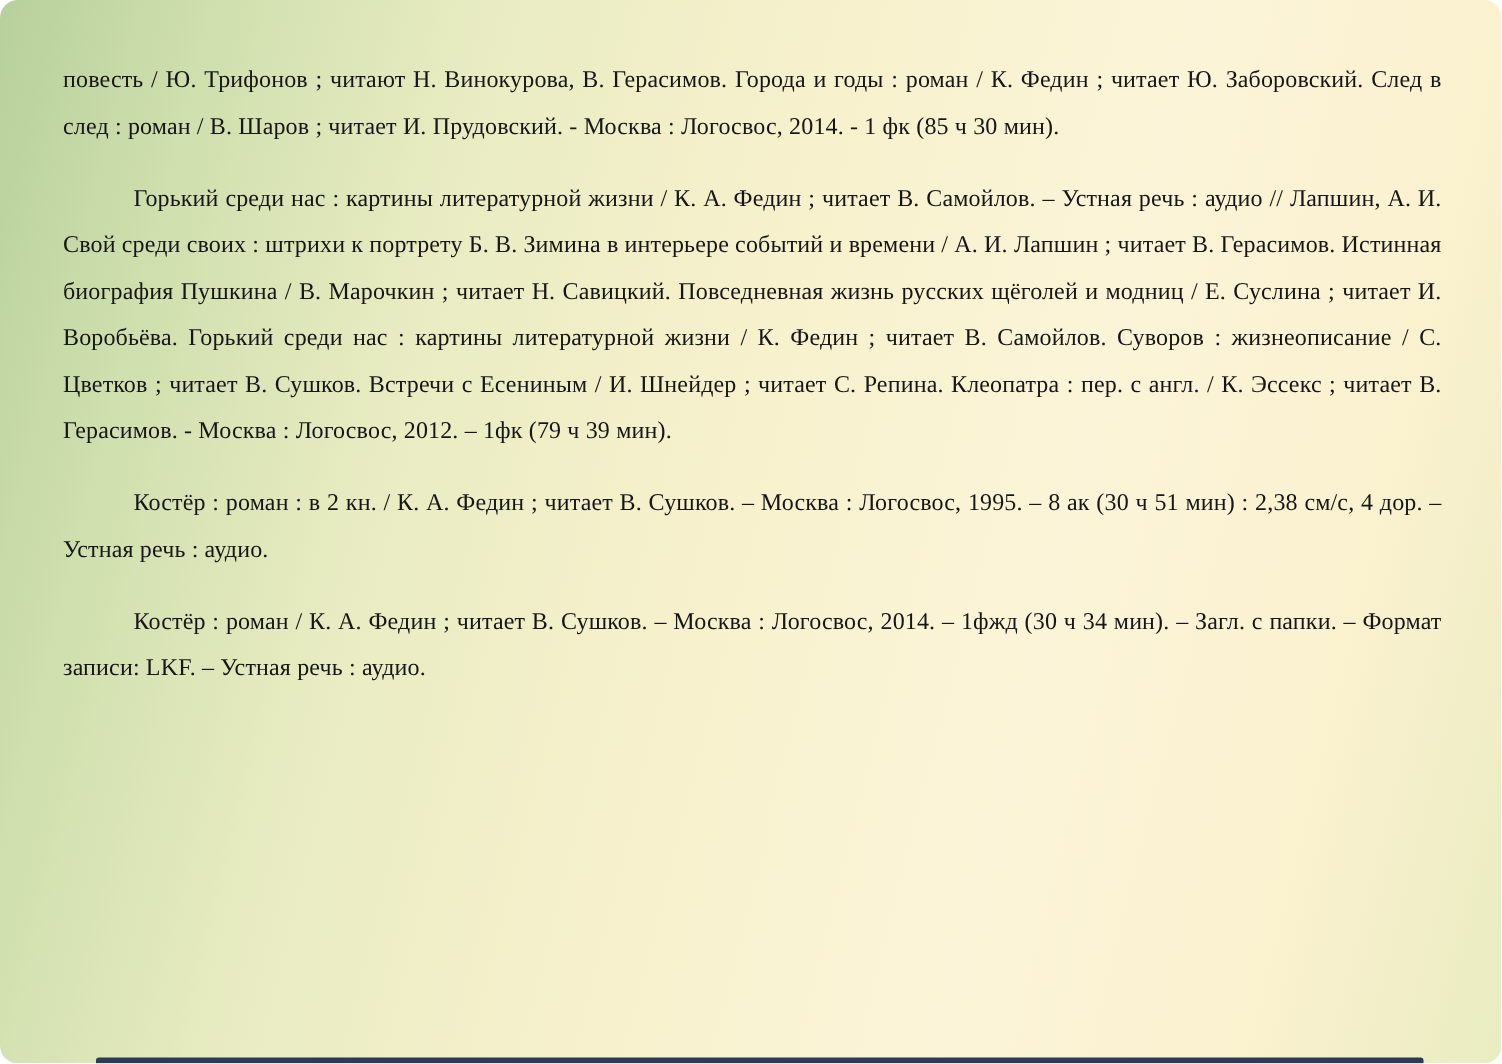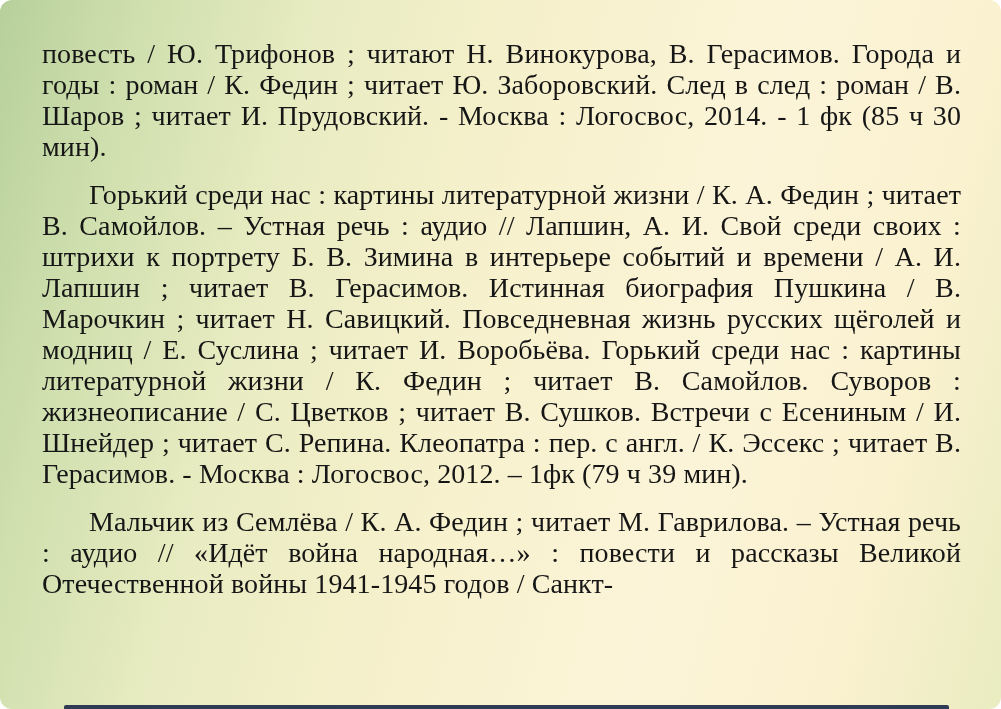--- a/index.html
+++ b/index.html
@@ -28,21 +28,21 @@
         #fcf4d8 68%,
         #faf1cf 86%,
         #e9ecc0 100%);
   }
   .content {
     position: absolute;
     top: 38px;
     left: 42px;
     right: 40px;
     color: #161616;
-    font-size: 28px;
+    font-size: 16px;
     line-height: 31px;
     text-align: justify;
     letter-spacing: 0.1px;
   }
   .content p {
     margin: 0 0 17px 0;
   }
   .content p.indent {
     text-indent: 47px;
   }
@@ -56,17 +56,18 @@
   }
 </style>
 </head>
 <body>
 
 <div class="page">
   <div class="slide">
     <div class="content">
       <p>повесть / Ю. Трифонов ; читают Н. Винокурова, В. Герасимов. Города и годы : роман / К. Федин ; читает Ю. Заборовский. След в след : роман / В. Шаров ; читает И. Прудовский. - Москва : Логосвос, 2014. - 1 фк (85 ч 30 мин).</p>
       <p class="indent">Горький среди нас : картины литературной жизни / К. А. Федин ; читает В. Самойлов. – Устная речь : аудио // Лапшин, А. И. Свой среди своих : штрихи к портрету Б. В. Зимина в интерьере событий и времени / А. И. Лапшин ; читает В. Герасимов. Истинная биография Пушкина / В. Марочкин ; читает Н. Савицкий. Повседневная жизнь русских щёголей и модниц / Е. Суслина ; читает И. Воробьёва. Горький среди нас : картины литературной жизни / К. Федин ; читает В. Самойлов. Суворов : жизнеописание / С. Цветков ; читает В. Сушков. Встречи с Есениным / И. Шнейдер ; читает С. Репина. Клеопатра : пер. с англ. / К. Эссекс ; читает В. Герасимов. - Москва : Логосвос, 2012. – 1фк (79 ч 39 мин).</p>
-      <p class="indent">Мальчик из Семлёва / К. А. Федин ; читает М. Гаврилова. – Устная речь : аудио // «Идёт война народная…» : повести и рассказы Великой Отечественной войны 1941-1945 годов / Санкт-</p>
+      <p class="indent">Костёр : роман : в 2 кн. / К. А. Федин ; читает В. Сушков. – Москва : Логосвос, 1995. – 8 ак (30 ч 51 мин) : 2,38 см/с, 4 дор. – Устная речь : аудио.</p>
+      <p class="indent">Костёр : роман / К. А. Федин ; читает В. Сушков. – Москва : Логосвос, 2014. – 1фжд (30 ч 34 мин). – Загл. с папки. – Формат записи: LKF. – Устная речь : аудио.</p>
     </div>
     <div class="bottom-bar" style="background: rgb(45, 59, 85);"></div>
   </div>
 </div>
 
 </body></html>

